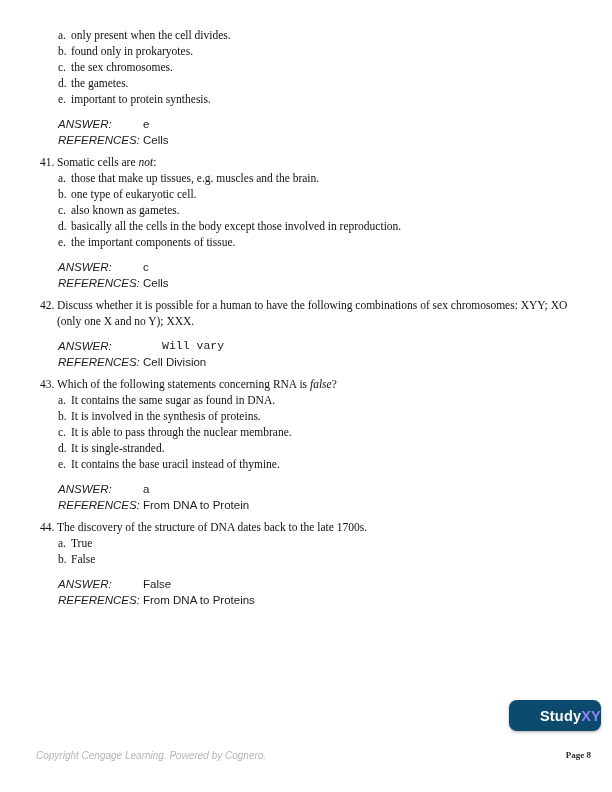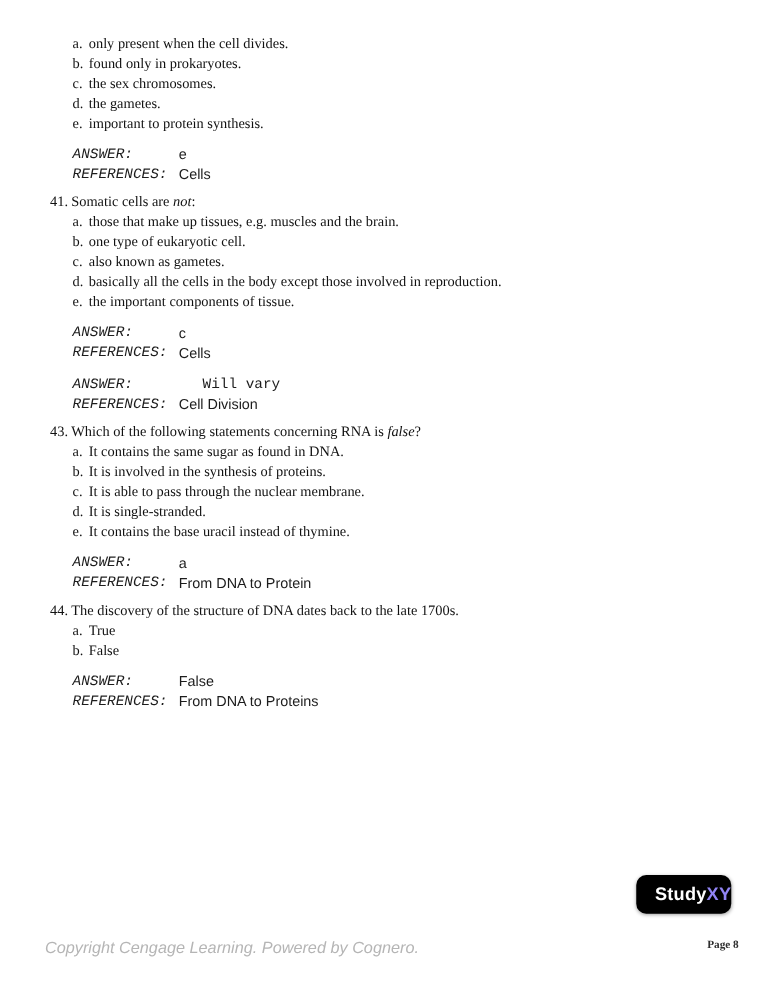--- a/index.html
+++ b/index.html
@@ -27,65 +27,65 @@
   .q-text { flex: 1; }
   .q-italic { font-style: italic; }
   .options { margin-left: 18px; }
   .option { display: flex; line-height: 16px; }
   .opt-letter { flex: 0 0 13px; }
   .opt-text { flex: 1; }
   .answer-block { margin-left: 18px; margin-top: 9px; }
   .ans-row { display: flex; line-height: 16px; }
   .ans-label {
     flex: 0 0 85px;
-    font-family: Liberation Mono, monospace;
+    font-family: Liberation Sans, sans-serif;
     font-style: italic;
     font-size: 11.5px;
     color: #1c1c1c;
   }
   .ans-label.wide { flex-basis: 104px; }
   .ans-value {
     font-family: "Liberation Sans", sans-serif;
     font-size: 11.5px;
     color: #1c1c1c;
   }
   .ans-value.value-serif { font-family: Liberation Mono, monospace; }
   
   .logo-badge {
     position: absolute;
     left: 509px;
     top: 700px;
-    width: 76px;
+    width: 92px;
     height: 31px;
-    background: #000000;
+    background: #0c4a6e;
     border-radius: 8px;
     display: flex;
     align-items: center;
-    justify-content: center;
+    justify-content: flex-end;
     gap: 5px;
     box-shadow: 0 1px 3px rgba(0,0,0,0.35);
   }
   .logo-plus { display: block; }
   .logo-text {
     font-family: "Liberation Sans", sans-serif;
     font-size: 14.5px;
     font-weight: bold;
     letter-spacing: 0.2px;
     white-space: nowrap;
   }
   .logo-study { color: #ffffff; }
   .logo-xy { color: #9184f4; }
   
   .footer-copyright {
     position: absolute;
     left: 36px;
     top: 750px;
     font-family: "Liberation Sans", sans-serif;
     font-style: italic;
-    font-size: 13px;
+    font-size: 10px;
     color: #b5b5b5;
   }
   .footer-page {
     position: absolute;
     right: 21px;
     top: 750px;
     font-family: Liberation Serif, serif;
     font-size: 9px;
     font-weight: 600;
     color: #2e2e2e;
@@ -165,20 +165,24 @@
           <span class="ans-value">c</span>
         </div>
         <div class="ans-row">
           <span class="ans-label">REFERENCES:</span>
           <span class="ans-value">Cells</span>
         </div>
       </div>
     </div>
 
     <div class="question">
+      <div class="q-line">
+        <span class="q-num">42.</span>
+        <span class="q-text"><span>Discuss whether it is possible for a human to have the following combinations of sex chromosomes: XYY; XO (only one X and no Y); XXX.</span><span class="q-italic"></span><span></span></span>
+      </div>
       <div class="answer-block">
         <div class="ans-row">
           <span class="ans-label wide">ANSWER:</span>
           <span class="ans-value value-serif">Will vary</span>
         </div>
         <div class="ans-row">
           <span class="ans-label">REFERENCES:</span>
           <span class="ans-value">Cell Division</span>
         </div>
       </div>

